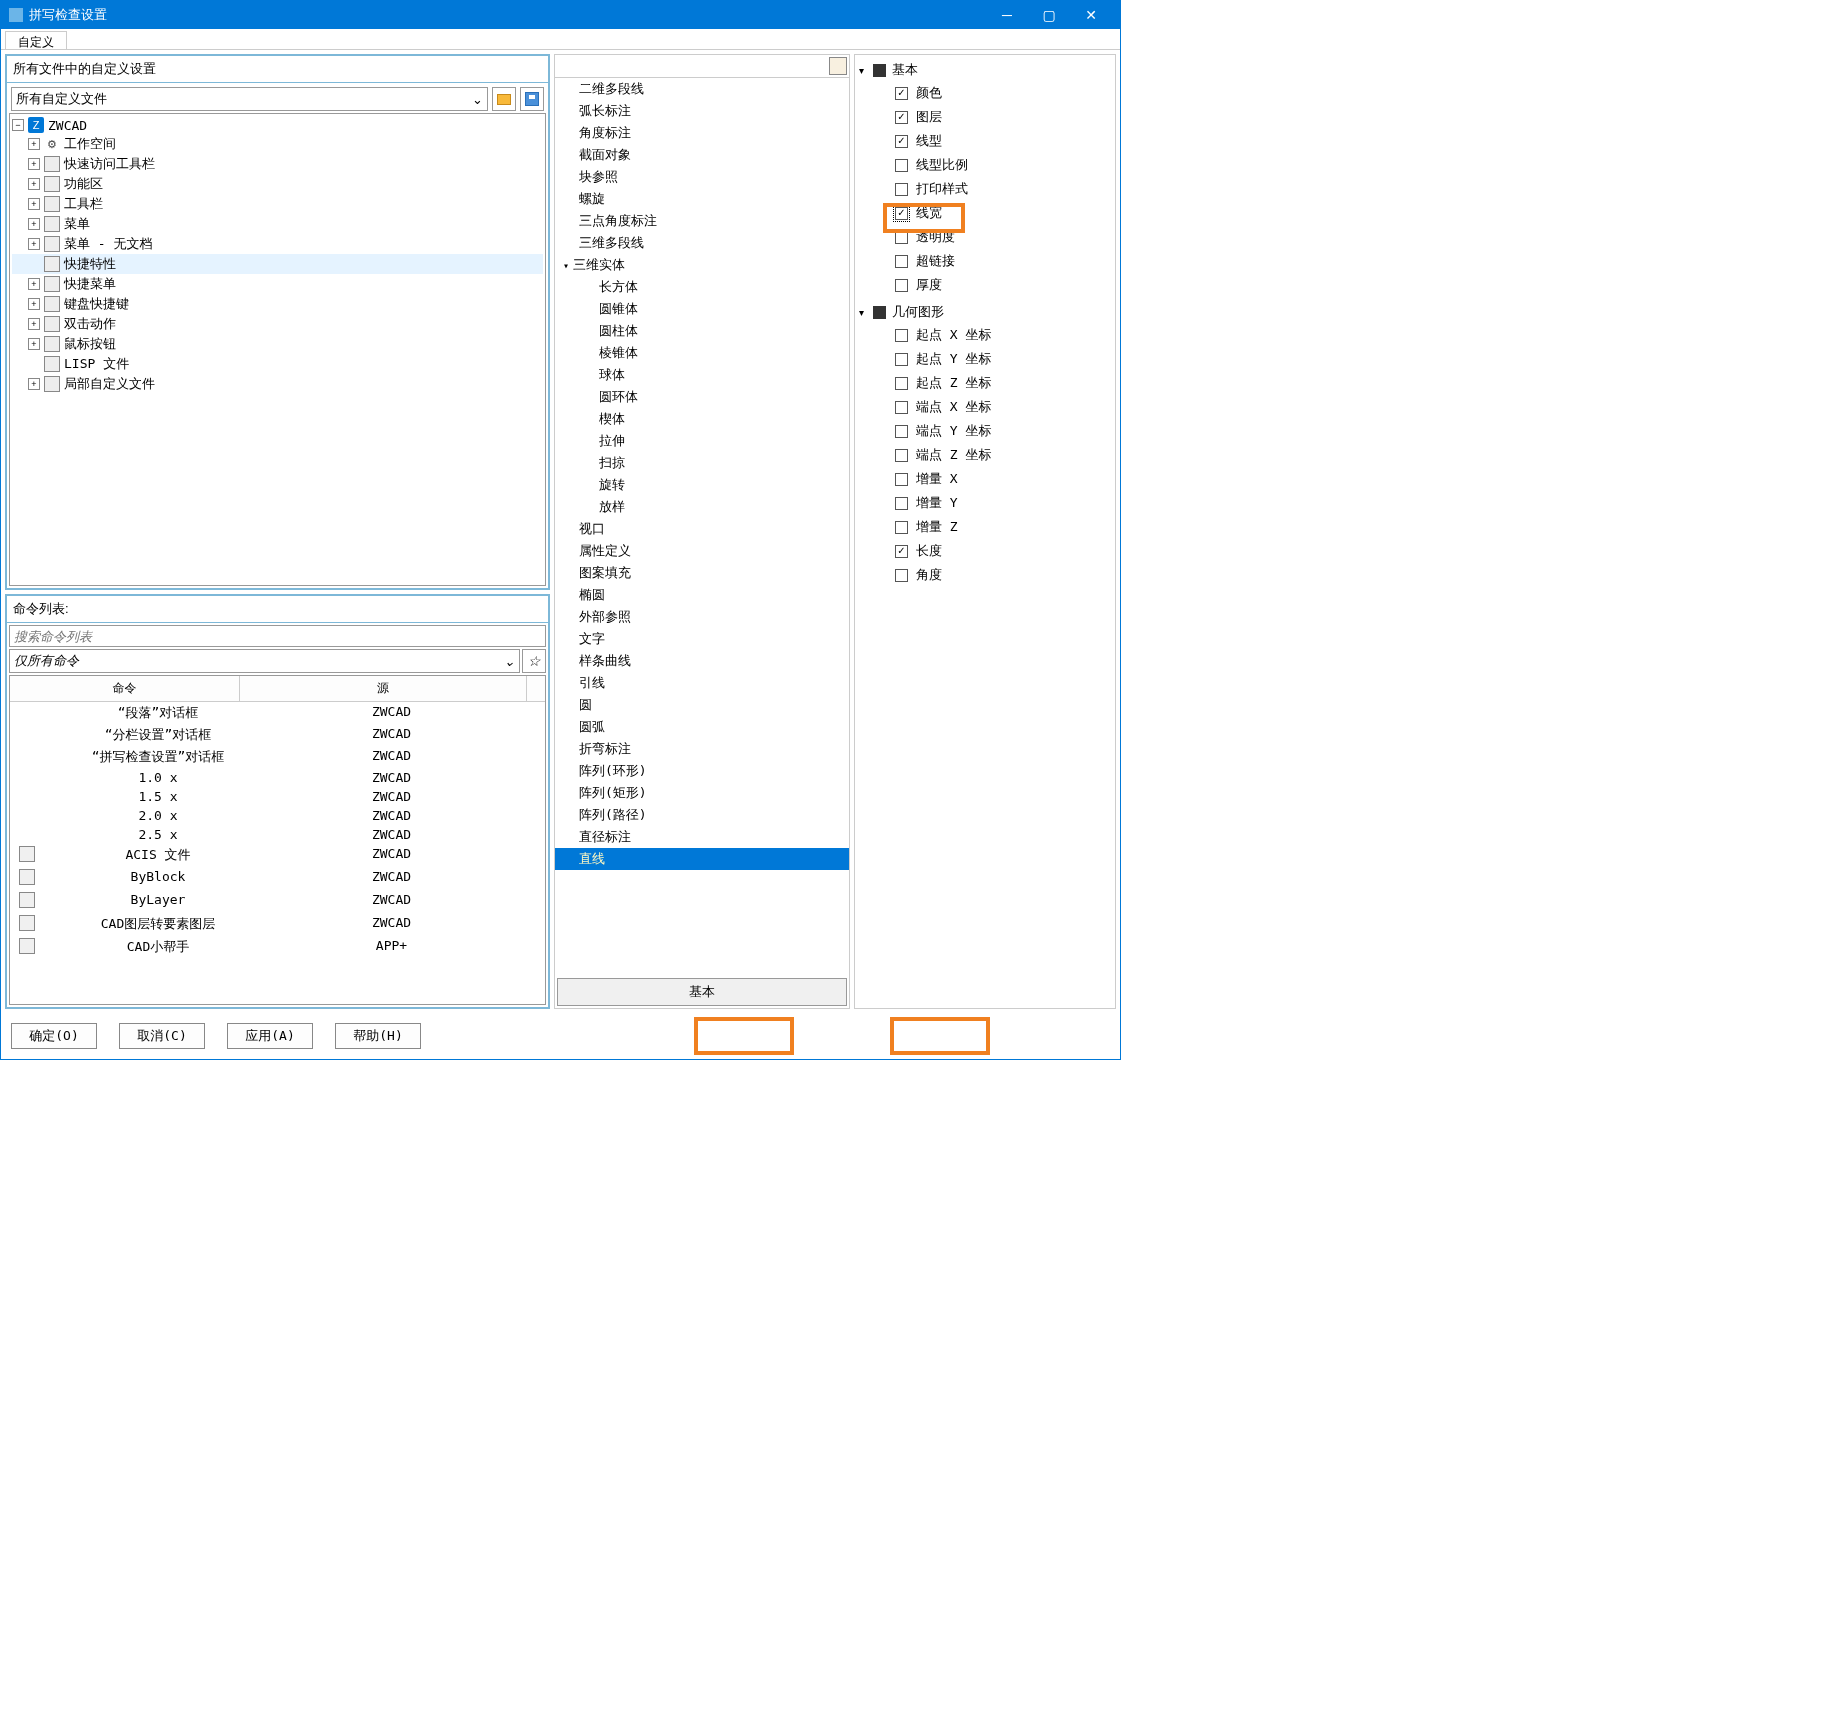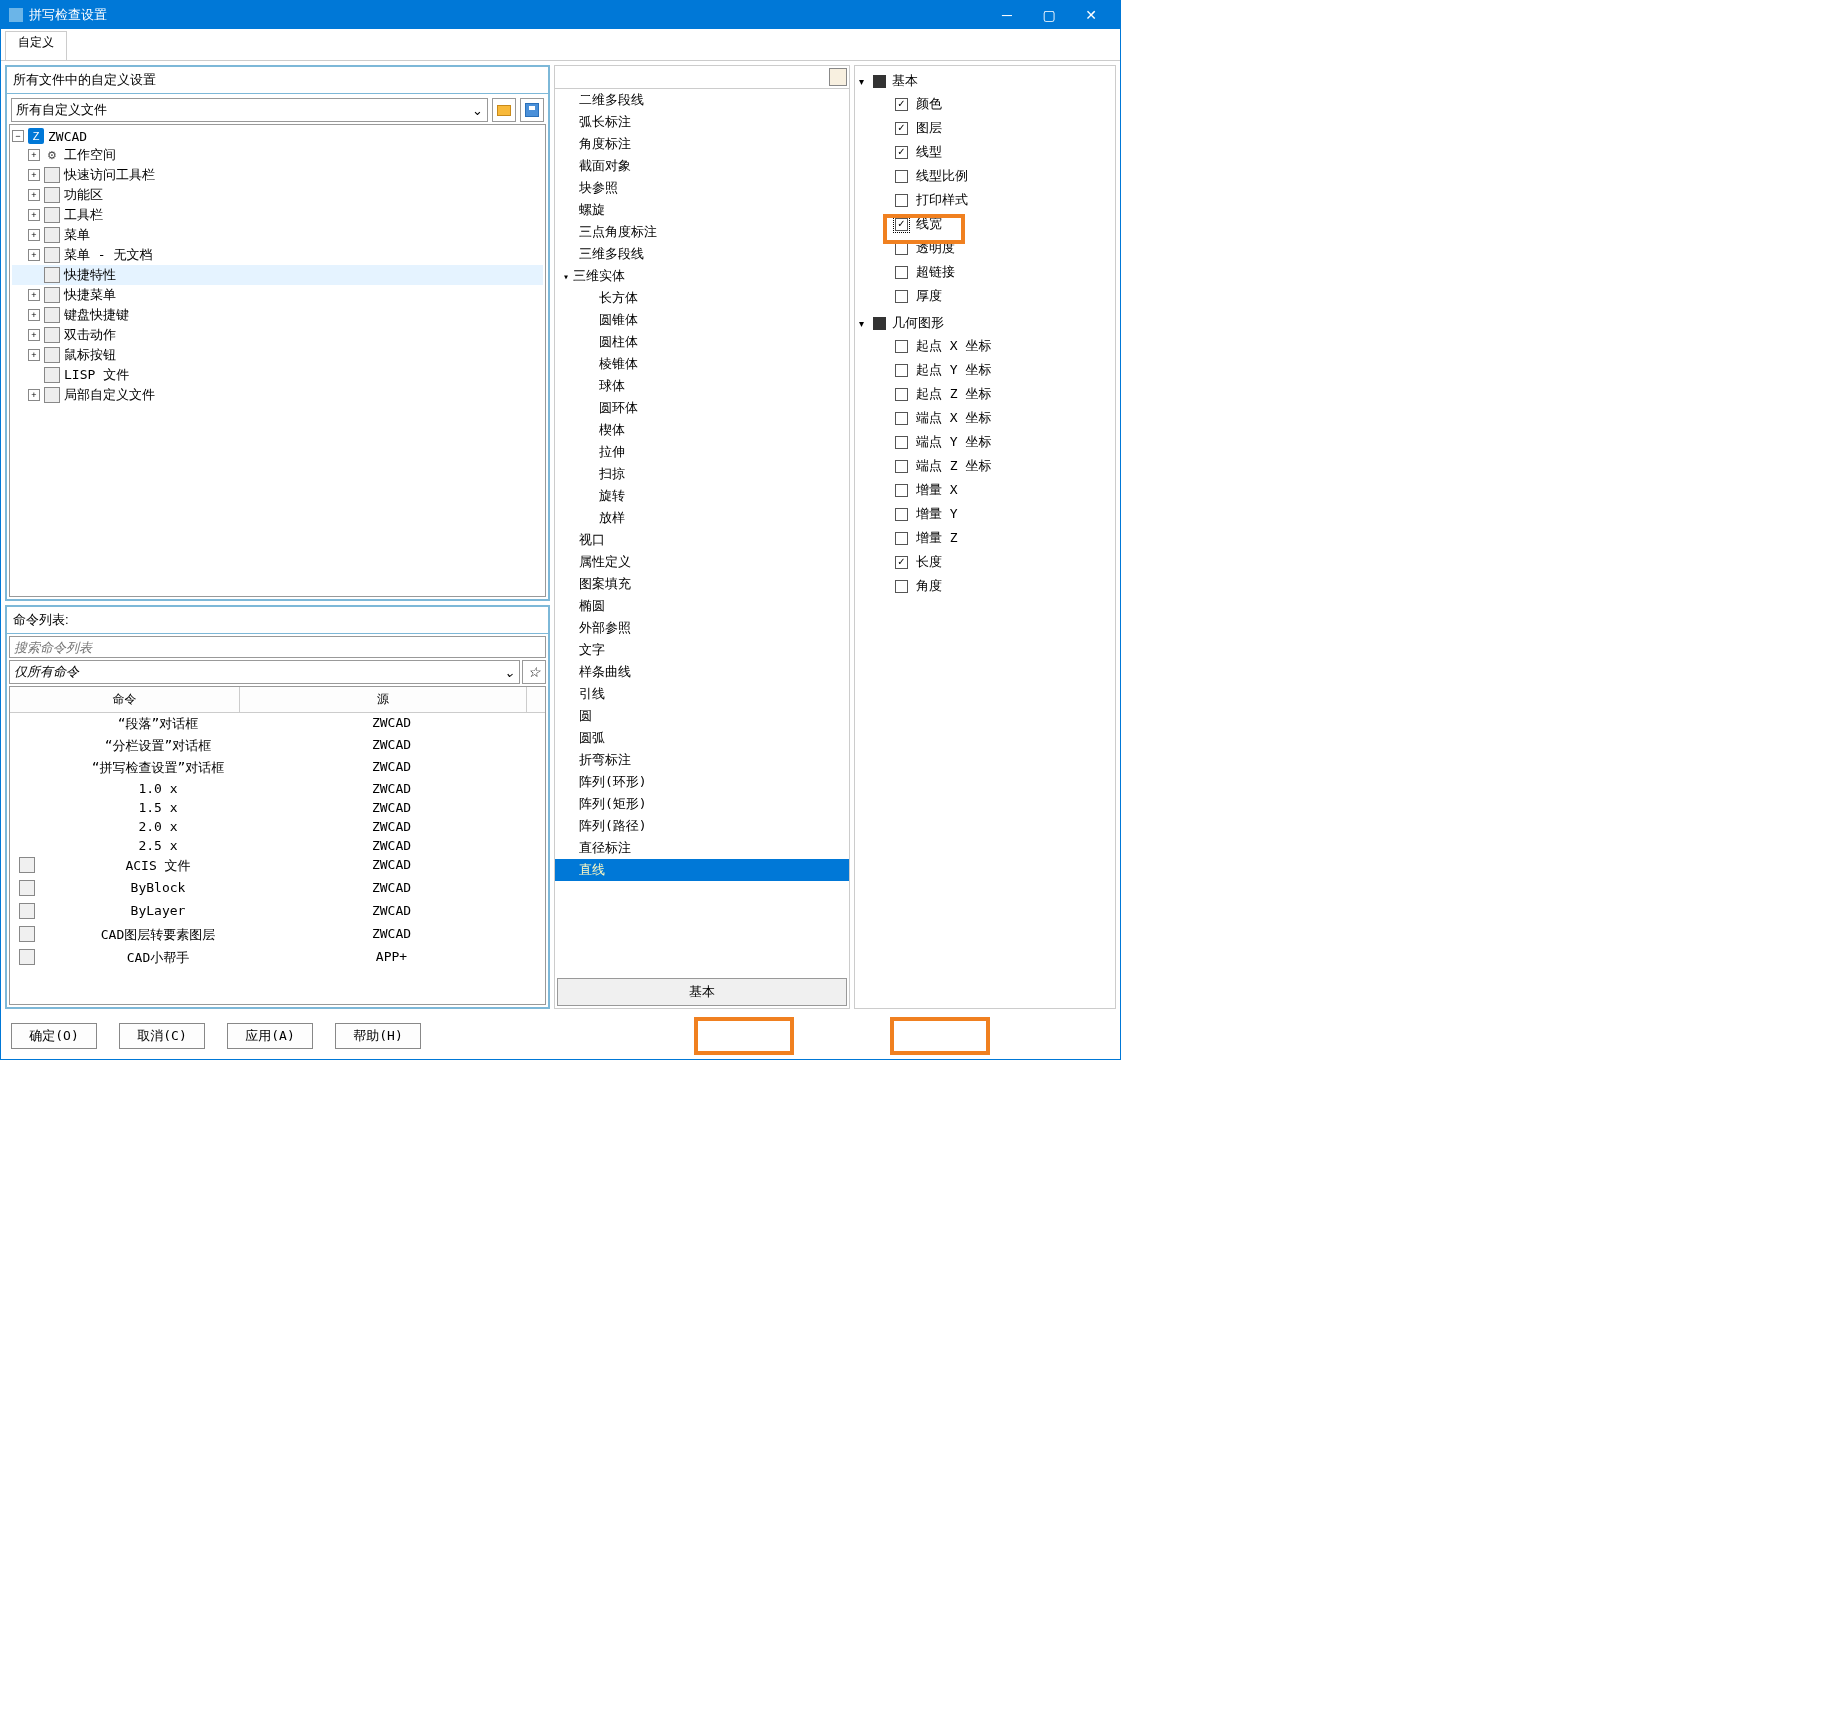--- a/index.html
+++ b/index.html
@@ -5,21 +5,21 @@
 * { box-sizing: border-box; margin: 0; padding: 0; }
 body { font-family: "Microsoft YaHei", SimSun, sans-serif; font-size: 13px; background: #fff; color: #000; }
 
 .window { width: 1121px; height: 1060px; display: flex; flex-direction: column; border: 1px solid #0078d7; }
 .titlebar { background: #0078d7; color: #fff; height: 28px; display: flex; align-items: center; padding: 0 8px; }
 .titlebar-icon { width: 14px; height: 14px; background: #6bb5e8; margin-right: 6px; }
 .titlebar-title { flex: 1; font-size: 13px; }
 .titlebar-btns { display: flex; }
 .titlebar-btn { width: 42px; height: 28px; display: flex; align-items: center; justify-content: center; color: #fff; font-size: 14px; cursor: pointer; }
 
-.tabs { display: flex; border-bottom: 1px solid #ccc; background: #fff; height: 32px; padding-top: 2px; padding-left: 4px; }
+.tabs { display: flex; border-bottom: 1px solid #ccc; background: #fff; height: 21px; padding-top: 2px; padding-left: 4px; }
 .tab { padding: 2px 12px; border: 1px solid #ccc; border-bottom: none; background: #fff; font-size: 12px; }
 
 .content { flex: 1; display: flex; padding: 4px; gap: 4px; overflow: hidden; }
 .left-col { width: 545px; display: flex; flex-direction: column; gap: 4px; }
 .mid-col { width: 296px; display: flex; flex-direction: column; border: 1px solid #ccc; }
 .right-col { flex: 1; border: 1px solid #ccc; background: #fff; padding: 4px; overflow: auto; }
 
 .panel { border: 2px solid #7db8d8; background: #fff; display: flex; flex-direction: column; }
 .panel-header { background: #fff; padding: 4px 6px; font-size: 13px; border-bottom: 1px solid #7db8d8; }
 .panel-body { flex: 1; padding: 2px; overflow: hidden; display: flex; flex-direction: column; }

